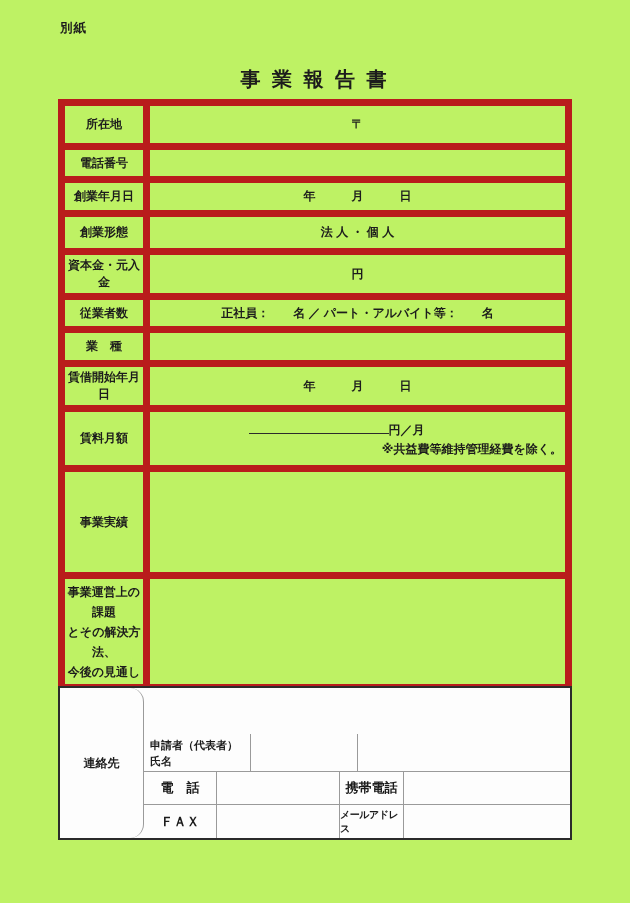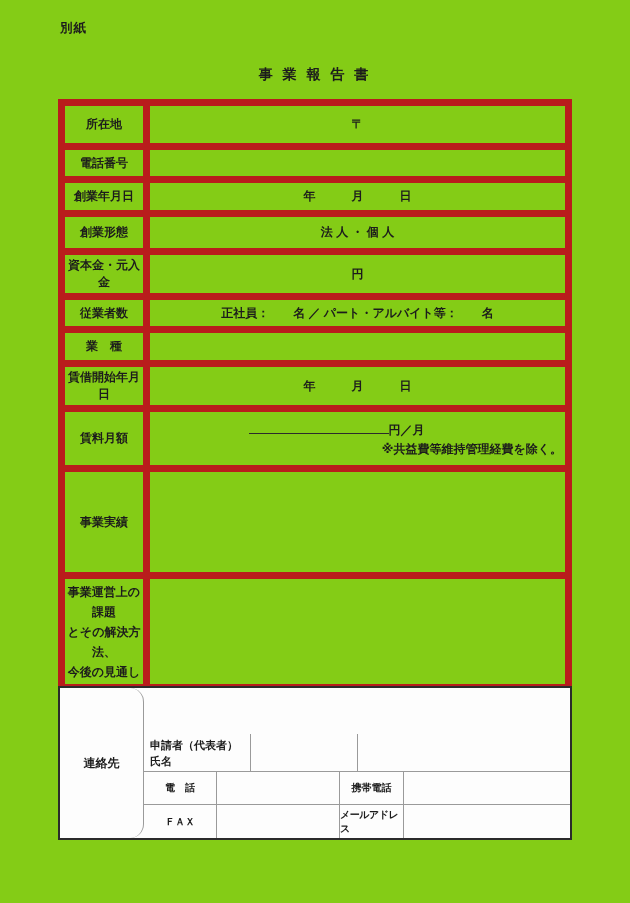--- a/index.html
+++ b/index.html
@@ -1,28 +1,28 @@
 <!DOCTYPE html>
 <html lang="ja"><head>
 <meta charset="utf-8">
 <style>
   * { margin:0; padding:0; box-sizing:border-box; }
   html,body { background:#e9e9e9; }
   body { font-family:"Liberation Sans","DejaVu Sans",sans-serif; color:#1c1c1c; }
   .page {
     position:relative; width:630px; height:903px; margin:0 auto;
-    background:#84cc16; overflow:hidden;
+    background:#bef264; overflow:hidden;
   }
   .attach-note {
     position:absolute; left:60px; top:20px;
     font-size:12.5px; font-weight:600; letter-spacing:1px;
   }
   .doc-title {
     position:absolute; left:0; top:66px; width:100%;
-    text-align:center; font-size:14px; font-weight:bold; letter-spacing:3px;
+    text-align:center; font-size:20px; font-weight:bold; letter-spacing:3px;
   }
 
   
   table.main {
     position:absolute; left:58px; top:99px; width:514px;
     border-collapse:collapse; table-layout:fixed;
     border:2px solid #2b2b2b;
   }
   table.main th, table.main td {
     border:7px solid #b91c1c;
@@ -51,21 +51,21 @@
   }
   .contact-left {
     width:84px; border-right:1px solid #9a9a9a;
     display:flex; align-items:center; justify-content:center;
     font-size:12px; font-weight:600;border-radius:14px;
   }
   .contact-right { flex:1; display:flex; flex-direction:column;margin-top:46px; }
   .c-row { display:flex; border-bottom:1px solid #9a9a9a; }
   .c-row:last-child { border-bottom:none; }
   .c-row-1 { height:38px; } .c-row-2, .c-row-3 { height:33px; }
-  .c-cell { border-right:1px solid #9a9a9a; display:flex; align-items:center; font-size:10px; font-weight:600; }
+  .c-cell { border-right:1px solid #9a9a9a; display:flex; align-items:center; font-size:13px; font-weight:600; }
   .c-cell:last-child { border-right:none; }
   .c-cell.center { justify-content:center; }
   .c-cell.grow { flex:1; }
   .applicant-label { width:107px; flex-direction:column; align-items:flex-start; justify-content:center; padding-left:6px; font-size:11px; }
   .applicant-label div { line-height:16px; }
   .r1-value1 { width:107px; }
   .r1-label2 { width:107px; padding-left:8px; font-size:12px; }
   .r23-label1 { width:73px; }
   .r23-value1 { width:123px; }
   .r23-label2 { width:64px; }

